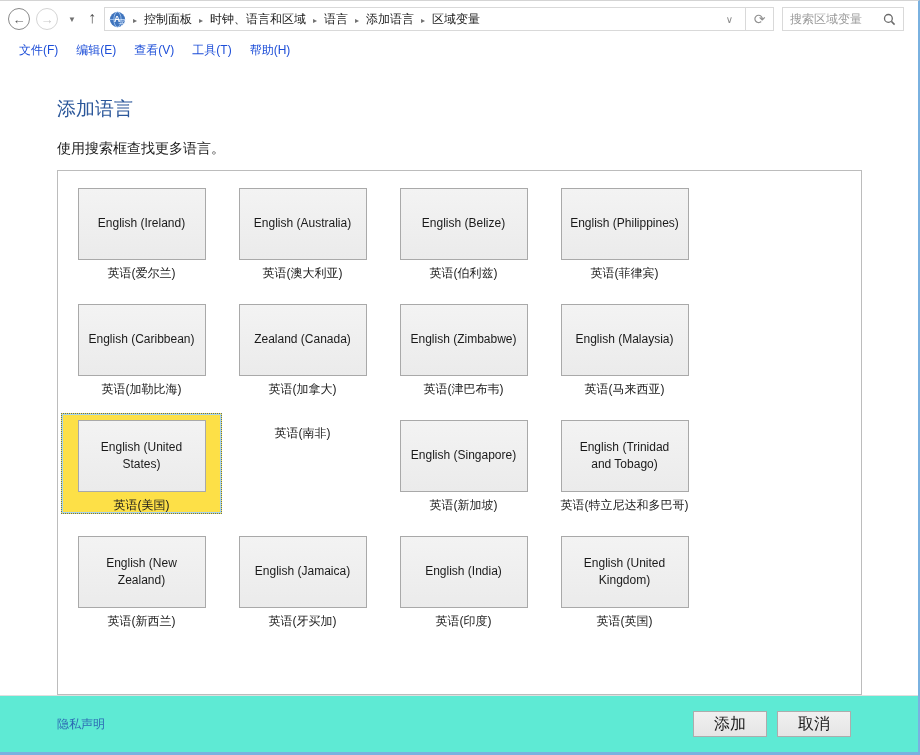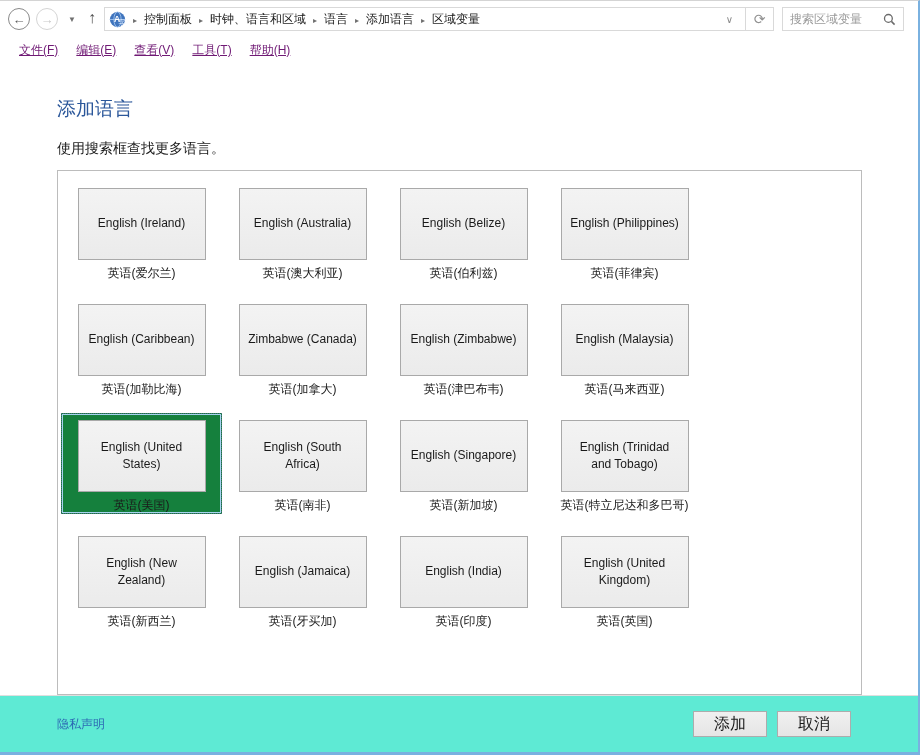--- a/index.html
+++ b/index.html
@@ -38,33 +38,33 @@
                display:flex; align-items:center; background:#fff; }
   .searchbox input { flex:1; border:none; outline:none; min-width:0; padding:0 0 0 7px;
                      font-family:inherit; font-size:12px; color:#0c4a6e; }
   .searchbox input::placeholder { color:#9b9b9b; opacity:1; }
   .search-glyph { margin:0 7px 0 2px; display:block; }
 
   .langicon { width:17px; height:17px; flex:0 0 auto; }
 
   
   .menubar { height:26px; display:flex; align-items:center; padding-left:10px; }
-  .menu-item { padding:3px 9px; color:#701a75; cursor:default;text-decoration:underline; }
+  .menu-item { padding:3px 9px; color:#1d4ed8; cursor:default; }
 
   
   .content { padding-left:57px; padding-right:58px; }
   .page-title { margin-top:33px; font-size:19px; color:#2b579a; font-weight:normal; }
   .page-sub { margin-top:18px; font-size:14px; color:#1a1a1a; }
 
   .gridbox { margin-top:12px; width:805px; height:525px; border:1px solid #bcbcbc;
              background:#fff; padding:10px 0 0 3px; overflow:hidden; }
   .grid { display:grid; grid-template-columns:repeat(4,161px); grid-auto-rows:116px; }
 
   .lang-item { width:161px; padding:7px 0 4px 0; text-align:center; cursor:default; }
-  .lang-item.selected { background:#15803d; border:1px dotted #4c6a84;
+  .lang-item.selected { background:#fde047; border:1px dotted #4c6a84;
                         box-shadow:inset 0 0 0 1px #a6d4ee; padding:6px 0 3px 0; height:101px; }
   .tile { width:128px; height:72px; margin:0 auto; border:1px solid #a9a9a9;
           background:linear-gradient(#f3f3f3,#ebebeb);
           display:flex; align-items:center; justify-content:center;
           padding:0 8px; color:#1a1a1a; }
   .tile span { display:block; line-height:1.45; }
   .caption { margin-top:5px; color:#1a1a1a; }
 
   
   .footer { position:absolute; left:0; right:0; bottom:0; height:57px; background:#5eead4;
@@ -150,21 +150,21 @@
             <div class="caption">英语(菲律宾)</div>
           </div>
           <div class="lang-item">
             <div class="tile">
               <span>English (Caribbean)</span>
             </div>
             <div class="caption">英语(加勒比海)</div>
           </div>
           <div class="lang-item">
             <div class="tile">
-              <span>Zimbabwe (Canada)</span>
+              <span>Zealand (Canada)</span>
             </div>
             <div class="caption">英语(加拿大)</div>
           </div>
           <div class="lang-item">
             <div class="tile">
               <span>English (Zimbabwe)</span>
             </div>
             <div class="caption">英语(津巴布韦)</div>
           </div>
           <div class="lang-item">
@@ -173,23 +173,20 @@
             </div>
             <div class="caption">英语(马来西亚)</div>
           </div>
           <div class="lang-item selected">
             <div class="tile">
               <span>English (United States)</span>
             </div>
             <div class="caption">英语(美国)</div>
           </div>
           <div class="lang-item">
-            <div class="tile">
-              <span>English (South Africa)</span>
-            </div>
             <div class="caption">英语(南非)</div>
           </div>
           <div class="lang-item">
             <div class="tile">
               <span>English (Singapore)</span>
             </div>
             <div class="caption">英语(新加坡)</div>
           </div>
           <div class="lang-item">
             <div class="tile">

